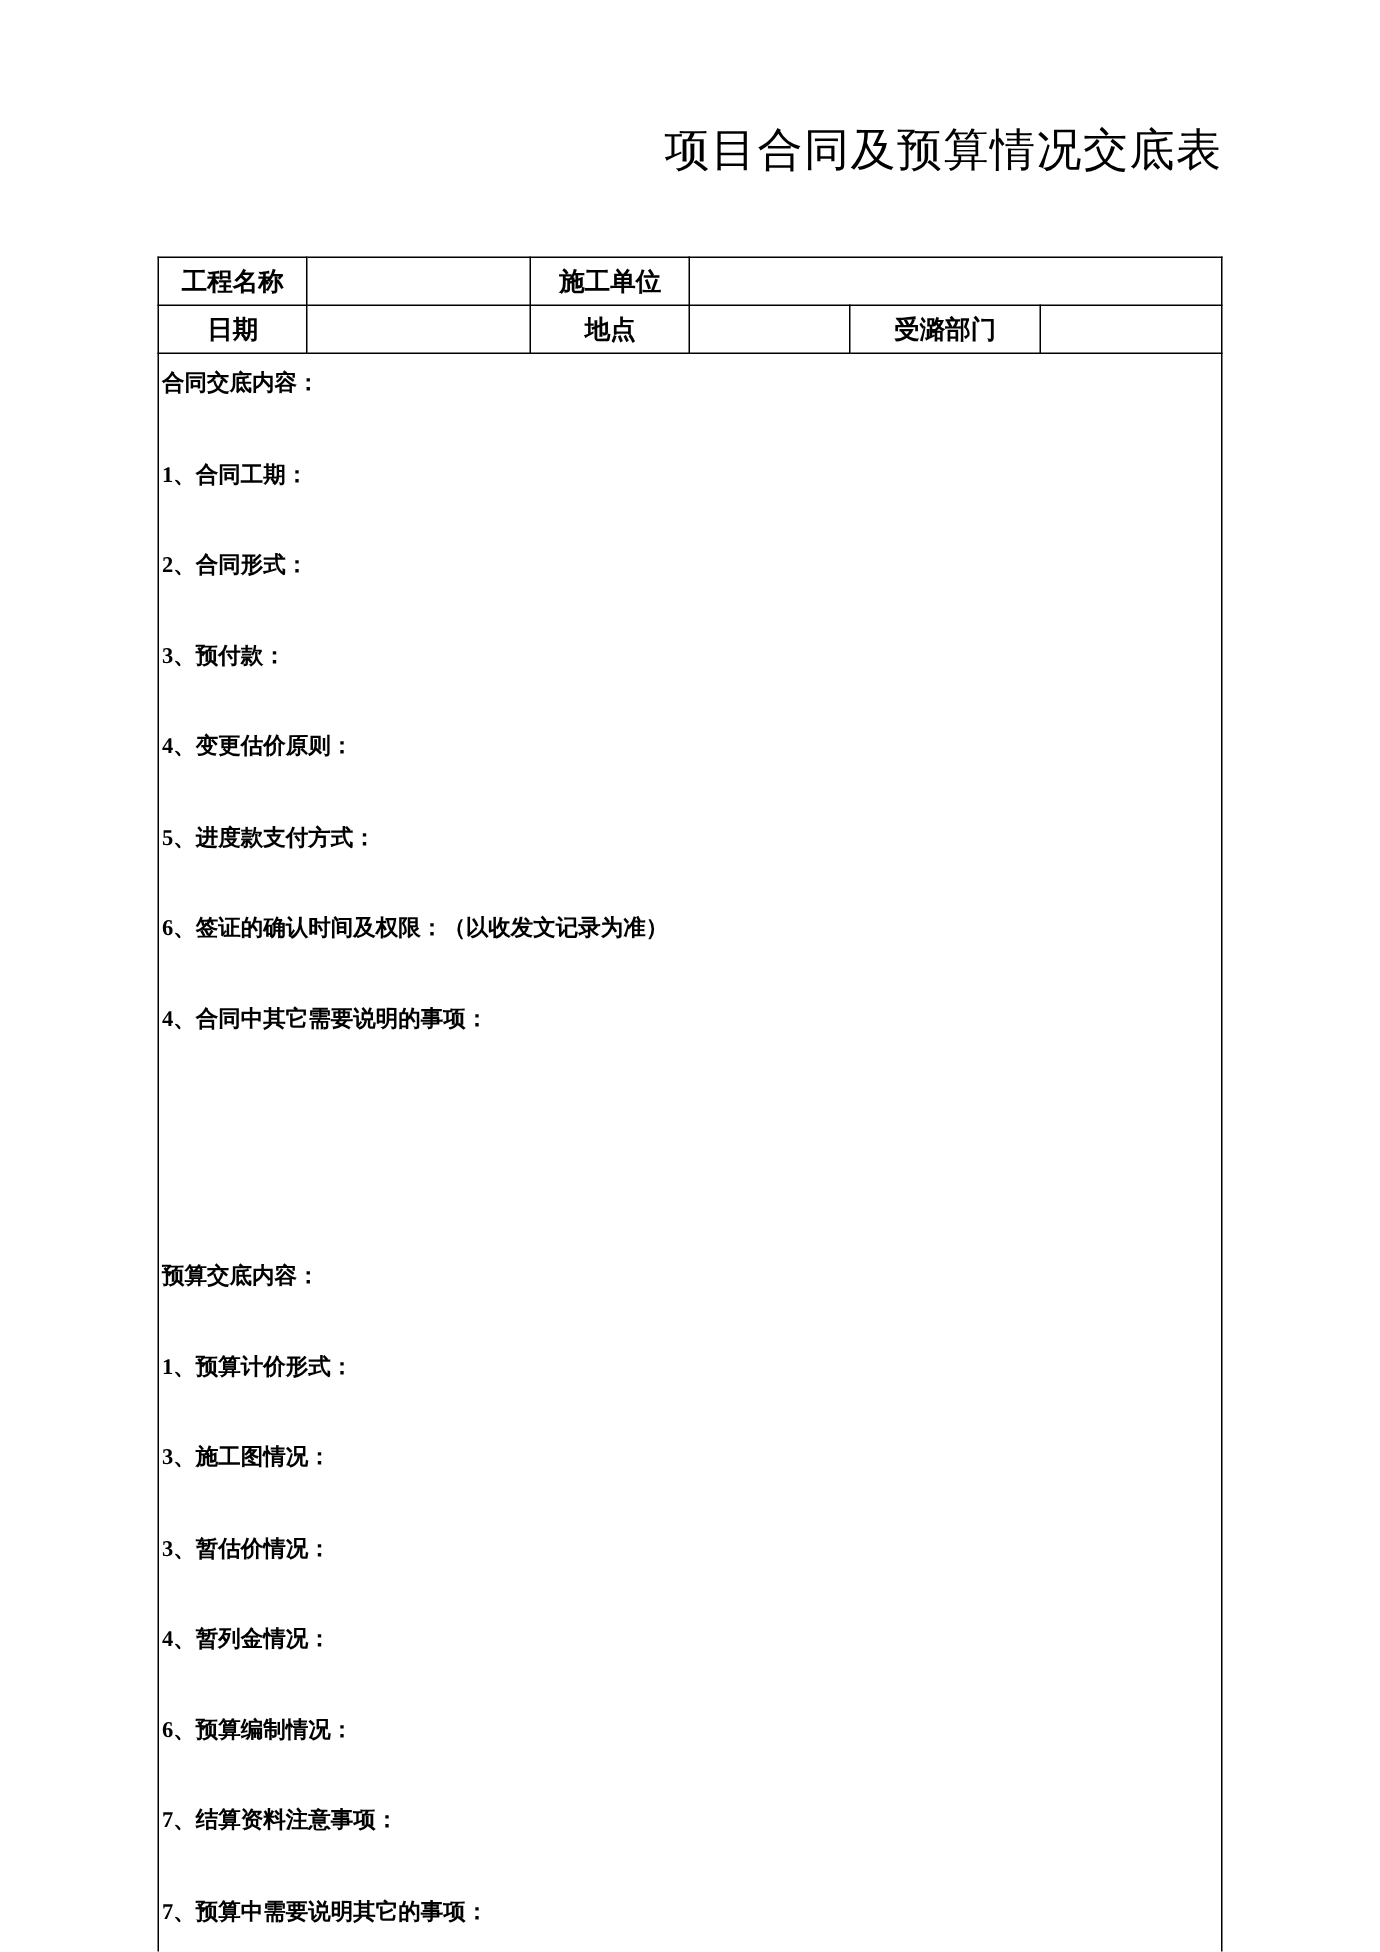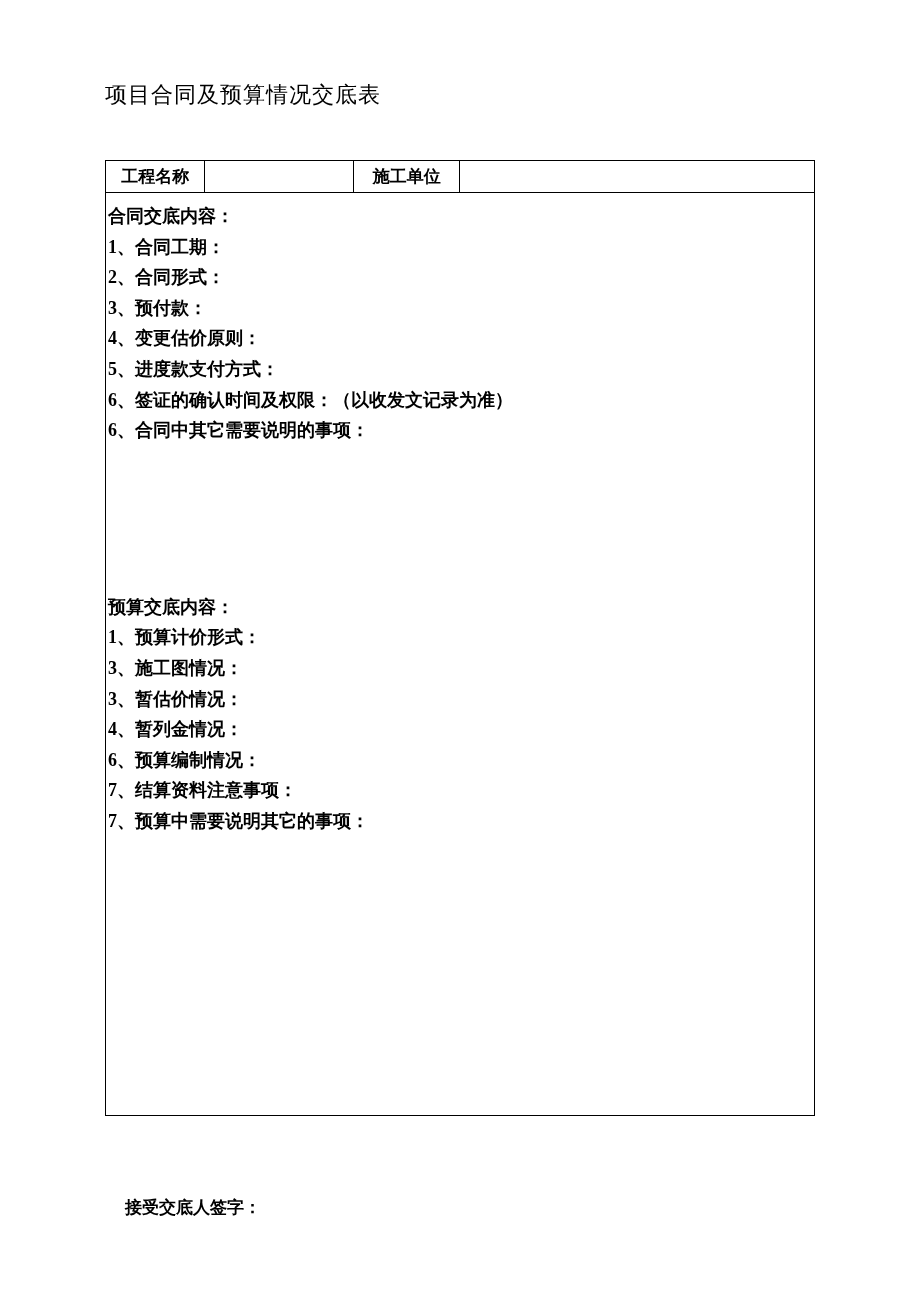--- a/index.html
+++ b/index.html
@@ -9,22 +9,22 @@
     }
     body {
       background: #ffffff;
       font-family: "SimSun", "宋体", serif;
       width: 920px;
       height: 1301px;
       padding: 80px 105px 40px 105px;
       color: #000;
     }
     .title {
-      text-align: left;
-      font-size: 22px;
+      text-align: right;
+      font-size: 30px;
       font-weight: normal;
       margin-bottom: 50px;
       letter-spacing: 1px;
     }
     table.form {
       border-collapse: collapse;
       width: 100%;
       font-size: 17px;
       font-weight: bold;
     }
@@ -44,28 +44,29 @@
       padding-left: 18px;
       padding-right: 18px;
       white-space: nowrap;
     }
     .content-cell {
       padding: 0 !important;
       vertical-align: top !important;
     }
     .content-block {
       padding: 8px 2px;
-      font-size: 18px;
+      font-size: 15px;
       line-height: 1.7;
     }
     .content-block .heading {
       margin-bottom: 0;
     }
     .content-block .item {
       margin-bottom: 0;
+      margin-top: 35px;
     }
     .section-gap {
       height: 130px;
     }
     .bottom-gap {
       height: 270px;
     }
     .signature {
       margin-top: 80px;
       font-size: 17px;
@@ -89,33 +90,41 @@
   </colgroup>
 
   <tbody>
       <tr>
     <td class="label">工程名称</td>
     <td></td>
     <td class="label">施工单位</td>
     <td colspan="3"></td>
   </tr>
 
+  <tr>
+    <td class="label">日期</td>
+    <td></td>
+    <td class="label">地点</td>
+    <td></td>
+    <td class="label">受潞部门</td>
+    <td></td>
+  </tr>
 
 
   <tr>
     <td colspan="6" class="content-cell">
       <div class="content-block">
         <div class="heading">合同交底内容：</div>
         <div class="item">1、合同工期：</div>
         <div class="item">2、合同形式：</div>
         <div class="item">3、预付款：</div>
         <div class="item">4、变更估价原则：</div>
         <div class="item">5、进度款支付方式：</div>
         <div class="item">6、签证的确认时间及权限：（以收发文记录为准）</div>
-        <div class="item">6、合同中其它需要说明的事项：</div>
+        <div class="item">4、合同中其它需要说明的事项：</div>
       </div>
 
       <div class="section-gap"></div>
 
       <div class="content-block">
         <div class="heading">预算交底内容：</div>
         <div class="item">1、预算计价形式：</div>
         <div class="item">3、施工图情况：</div>
         <div class="item">3、暂估价情况：</div>
         <div class="item">4、暂列金情况：</div>

